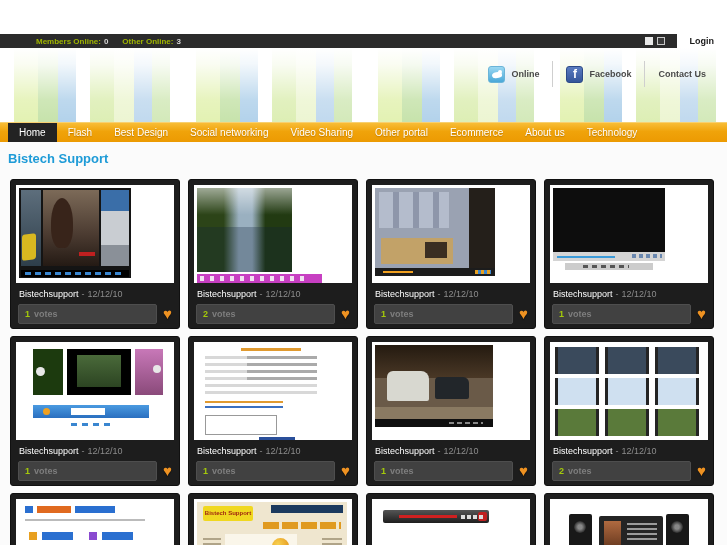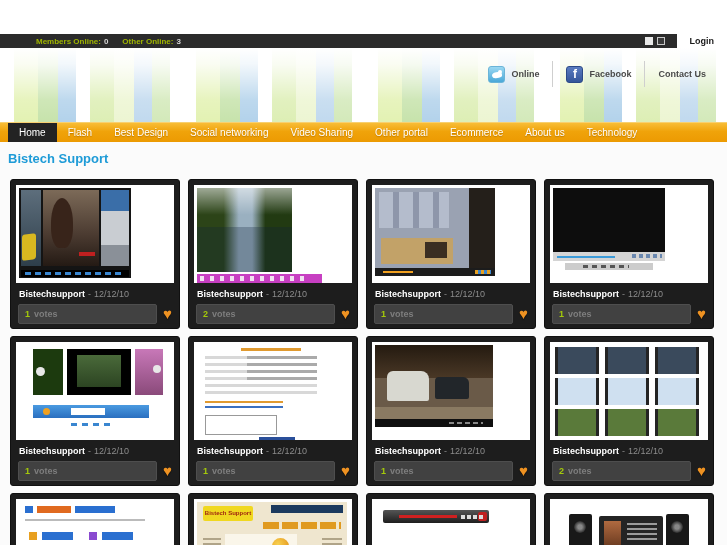--- a/index.html
+++ b/index.html
@@ -61,21 +61,21 @@
 
   
   .main { padding:9px 0 0 8px; }
   .title { color:#1e9bd7; font-size:13px; font-weight:bold; margin-bottom:13px; }
   .grid { display:grid; grid-template-columns:repeat(4,170px); gap:7px 8px; margin-left:2px; }
 
   .card { width:170px; height:150px; background:#1d1d1d; border:1px solid #101010;
     border-radius:3px; padding:5px; cursor:pointer; }
   .shot { background:#ffffff; height:98px; padding:3px; overflow:hidden; }
   .cap { padding:6px 3px 2px; font-size:9px; color:#8c8c8c; white-space:nowrap; }
-  .cap .author { color:#ffffff; font-weight:bold;text-align:right; }
+  .cap .author { color:#ffffff; font-weight:normal;text-align:right; }
   .cap .sep { margin:0 3px; }
   .voterow { display:flex; align-items:center; gap:6px; padding:3px 2px 0; }
   .votebar { flex:1; height:20px; background:#414141; border:1px solid #4e4e4e;
     border-radius:2px; display:flex; align-items:center; padding:0 6px; font-size:9px; }
   .vnum { color:#a4c90a; font-weight:bold; margin-right:4px; }
   .vlab { color:#7e7e7e;font-weight:bold; }
   .heart { color:#ee9222; font-size:15px; line-height:14px; cursor:pointer;
     text-shadow:0 1px 1px rgba(0,0,0,.6); }
 
   

